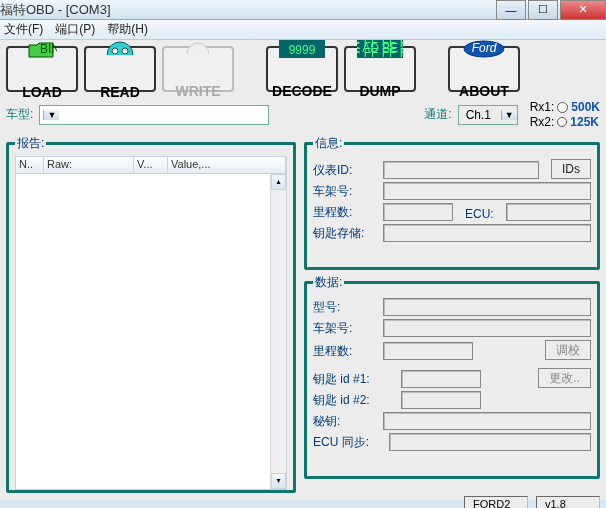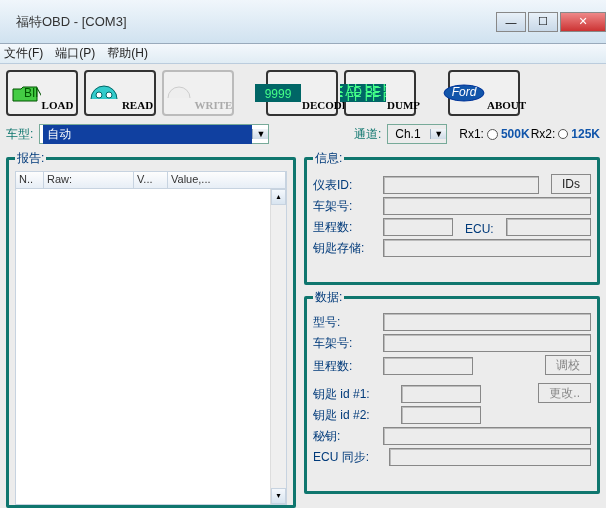--- a/index.html
+++ b/index.html
@@ -1,31 +1,31 @@
 <!DOCTYPE html>
 <html><head>
 <meta charset="utf-8">
 <style>
 * { box-sizing: border-box; margin: 0; padding: 0; font-family: "Microsoft YaHei", Tahoma, sans-serif; font-size: 12px; }
 body { background: linear-gradient(#b8d4ea, #d8e8f4); width: 606px; height: 508px; overflow: hidden; }
-.titlebar { height: 44px; background: linear-gradient(#f0f6fb, #d0e2f0); display: flex; align-items: center; padding-left: 16px; border-bottom: 1px solid #9ab; }
+.titlebar { height: 20px; background: linear-gradient(#f0f6fb, #d0e2f0); display: flex; align-items: center; padding-left: 0; border-bottom: 1px solid #9ab; }
 .titlebar .title { flex: 1; color: #333; font-size: 13px; }
 .winbtns { display: flex; }
 .winbtn { width: 30px; height: 20px; margin-left: 2px; border: 1px solid #888; display: flex; align-items: center; justify-content: center; font-size: 11px; }
 .winbtn.min { background: linear-gradient(#e8f0f8,#c8d8e8); }
 .winbtn.max { background: linear-gradient(#e8f0f8,#c8d8e8); }
 .winbtn.close { background: linear-gradient(#e88,#c33); color: #fff; width: 46px; }
 .menubar { height: 20px; background: linear-gradient(#f4f8fc,#e0ecf4); display: flex; align-items: center; padding-left: 4px; border-bottom: 1px solid #bcd; }
 .menubar span { margin-right: 12px; color: #222; }
 .content { background: #ececec; height: 460px; padding: 4px 6px; }
 .toolbar { display: flex; gap: 6px; padding: 2px 0 6px; }
-.tbtn { width: 72px; height: 46px; border: 2px solid #333; border-radius: 4px; background: #f0f0f0; display: flex; flex-direction: row; align-items: center; justify-content: center; gap: 1px; cursor: pointer; }
+.tbtn { width: 72px; height: 46px; border: 2px solid #333; border-radius: 4px; background: #f0f0f0; display: flex; flex-direction: column; align-items: center; justify-content: center; gap: 1px; cursor: pointer; }
 .tbtn.disabled { border-color: #bbb; color: #aaa; }
 .tbtn .ico { height: 22px; display:flex;align-items:center;justify-content:center;}
-.tbtn .lbl { font-family: Liberation Serif, serif; font-size: 11px; font-weight: bold; margin-top: 24px; }
+.tbtn .lbl { font-family: Liberation Sans, sans-serif; font-size: 14px; font-weight: bold; margin-top: 24px; }
 .spacer { width: 20px; }
 .midrow { display: flex; align-items: center; gap: 6px; padding: 2px 0 6px; }
 .midrow .lbl { color: #0f766e; }
 .combo { height: 20px; border: 1px solid #7a9; background: #fff; display: flex; align-items: center; padding-left: 3px; }
 .combo .sel { flex: 1; background: #1040a0; color: #fff; padding: 1px 4px; }
 .combo .arrow { width: 16px; background: linear-gradient(#f0f4f8,#d0dce8); border-left: 1px solid #9ab; text-align: center; font-size: 9px; }
 .radio { width: 10px; height: 10px; border-radius: 50%; border: 1px solid #555; background: #fff; display: inline-block; }
 .radio.big { width: 11px; height: 11px; }
 .panels { display: flex; gap: 8px; }
 fieldset { border: 3px solid #0f766e; border-radius: 2px; padding: 4px 6px 22px; }
@@ -120,30 +120,29 @@
             <text x="22" y="12" font-style="italic" font-size="9" fill="#fff" text-anchor="middle">Ford</text>
           </svg>
         </div>
       <div class="lbl">ABOUT</div>
     </div>
   </div>
 
   <div class="midrow">
     <span class="lbl">车型:</span>
     <div class="combo" style="width:230px">
-      <div class="sel">自动</div>
       <div class="arrow">▼</div>
     </div>
     <div style="flex:1"></div>
     <span class="lbl">通道:</span>
     <div class="combo" style="width:60px;background:#ececec">
       <div style="flex:1;padding:1px 4px">Ch.1</div>
       <div class="arrow">▼</div>
     </div>
-    <div style="display:flex;flex-direction:row;gap:1px;margin-left:6px">
+    <div style="display:flex;flex-direction:column;gap:1px;margin-left:6px">
       <div style="display:flex;align-items:center;gap:3px">
         <span>Rx1:</span>
         <span class="radio big"></span>
         <span style="color:#15a;font-weight:bold">500K</span>
       </div>
       <div style="display:flex;align-items:center;gap:3px">
         <span>Rx2:</span>
         <span class="radio"></span>
         <span style="color:#15a;font-weight:bold">125K</span>
       </div>

